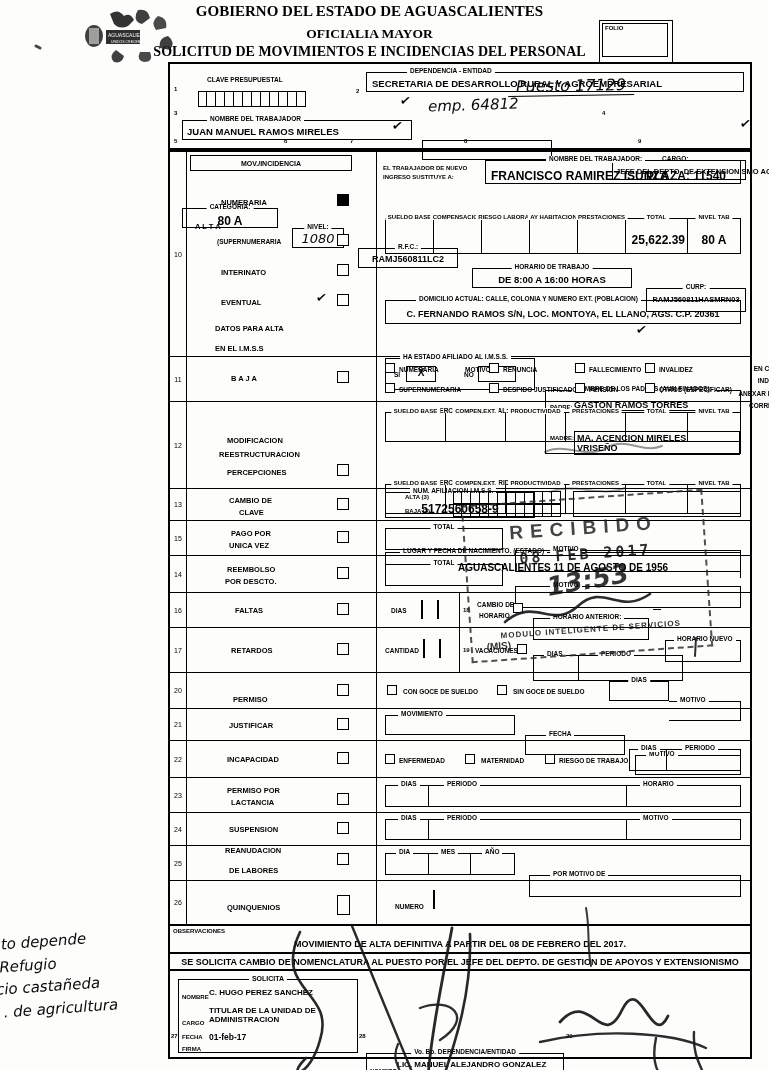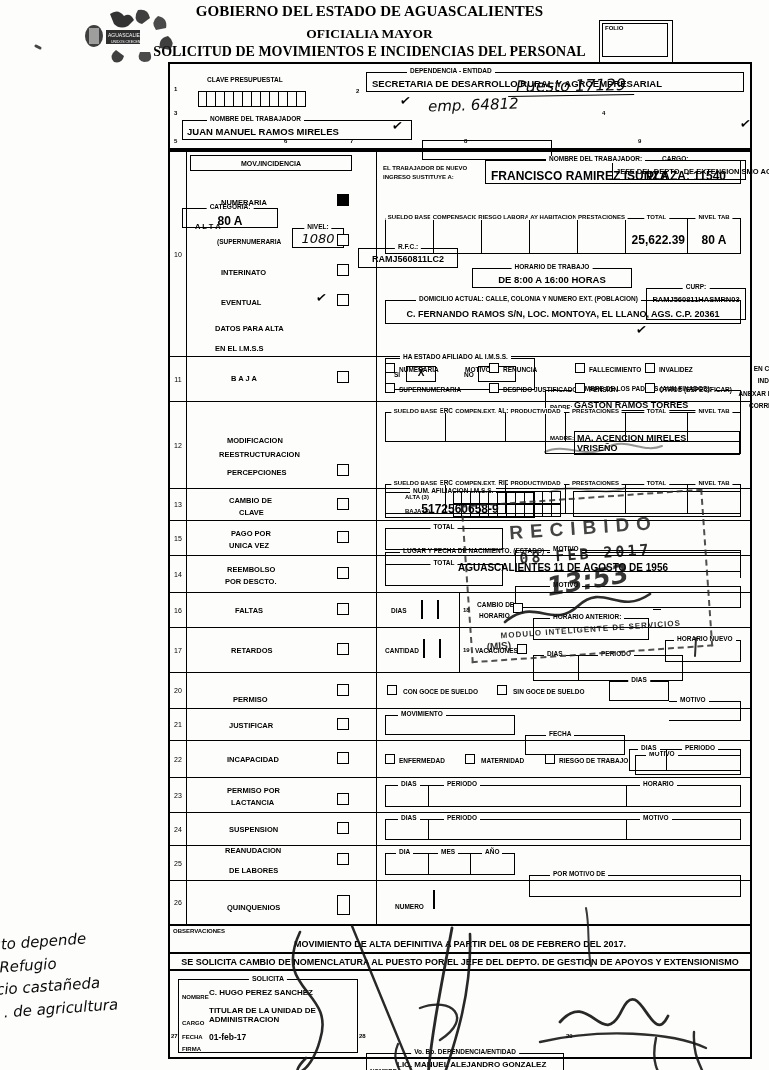--- a/index.html
+++ b/index.html
@@ -125,21 +125,21 @@
     <div class="fb abs" style="left:188px;top:64px;width:100px;height:20px">
       <span class="bl blc">R.F.C.:</span>
       <span class="val" style="position:absolute;left:0;right:0;top:5px;text-align:center;font-size:9px">RAMJ560811LC2</span>
     </div>
     <span class="abs tiny" style="left:294px;top:74px">8</span>
     <div class="fb abs" style="left:302px;top:64px;width:160px;height:20px">
       <span class="bl blc">HORARIO DE TRABAJO</span>
       <span class="val" style="position:absolute;left:0;right:0;top:5px;text-align:center;font-size:9.5px">DE 8:00 A 16:00 HORAS</span>
     </div>
     <span class="abs tiny" style="left:468px;top:74px">9</span>
-    <div class="fb abs" style="left:476px;top:64px;width:100px;height:32px">
+    <div class="fb abs" style="left:476px;top:64px;width:100px;height:24px">
       <span class="bl blc">CURP:</span>
       <span class="val" style="position:absolute;left:0;right:0;top:6px;text-align:center;font-size:7.5px">RAMJ560811HASMRN03</span>
     </div>
   </div>
 
   <div class="abs" style="left:168px;top:150px;width:584px;border:2px solid #000;border-bottom:none;z-index:1">
 
     <div class="sec" style="height:205px">
       <div class="numcol">10</div>
       <div class="labcol">

